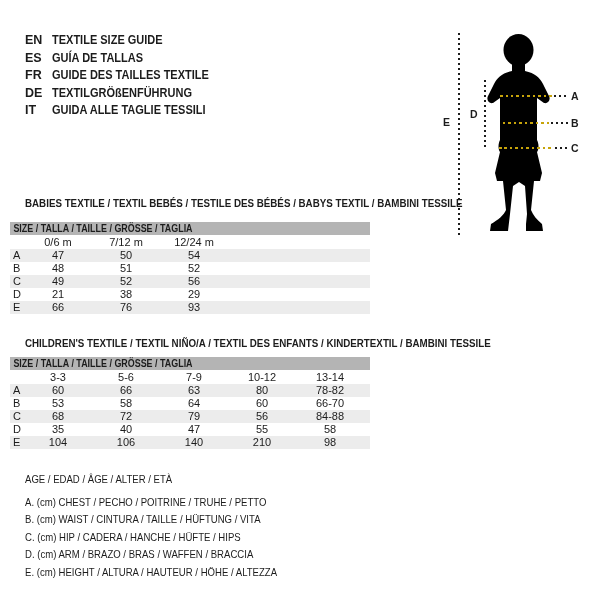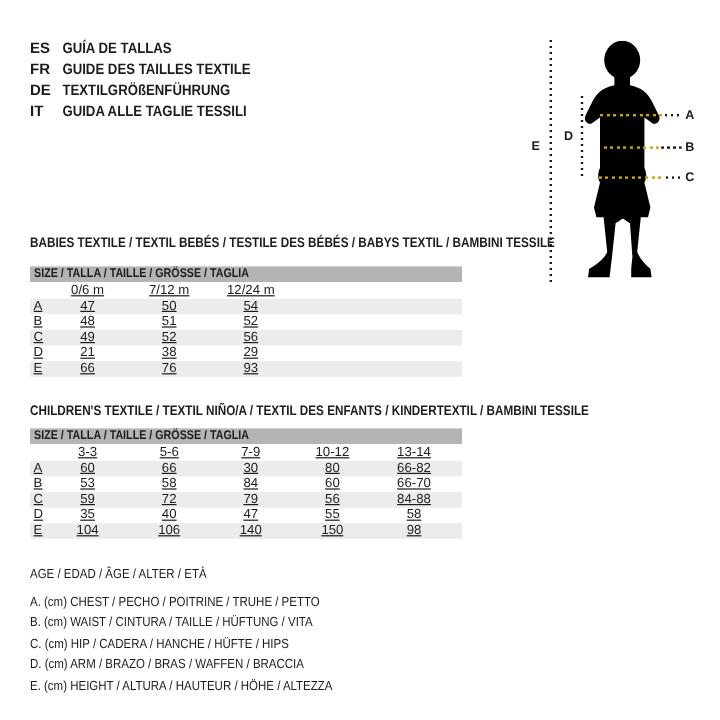--- a/index.html
+++ b/index.html
@@ -20,41 +20,45 @@
   .vdots { position:absolute; width:2px; background-image:repeating-linear-gradient(180deg, var(--ink,#1c1c1c) 0 2px, transparent 2px 5px); }
   .hdots { position:absolute; height:2px; background-image:repeating-linear-gradient(90deg, var(--ink,#1c1c1c) 0 2px, transparent 2px 5px); }
   .hdots.gold { background-image:repeating-linear-gradient(90deg, var(--accent-dots,#c7a40a) 0 2.5px, transparent 2.5px 5.5px); }
   .mlabel { position:absolute; font-size:10.5px; font-weight:700; line-height:12px; }
 
   
   .sec-title { position:absolute; left:25px; font-size:11.5px; font-weight:700;
     transform:scaleX(0.85); transform-origin:0 50%; white-space:nowrap; }
 
   
-  .size-table { position:absolute; left:25px; width:360px; font-size:11px;text-decoration:underline; }
+  .size-table { position:absolute; left:10px; width:360px; font-size:11px; }
   .bar { height:13px; line-height:13px; background:var(--table-header-bg,#b4b4b4); overflow:visible; }
   .bar-text { display:inline-block; padding-left:4px; font-size:10.5px; font-weight:700;
     transform:scaleX(0.85); transform-origin:0 50%; white-space:nowrap; }
   .trow { display:flex; height:13px; line-height:13px;align-items:flex-end; }
   .trow.cols { height:14px; line-height:14px; }
   .trow.stripe { background:var(--row-stripe,#ececec); }
   .rlabel { flex:0 0 14px; padding-left:3px; }
   .tcell { flex:0 0 68px; text-align:center; }
 
   
   .legend { position:absolute; left:25px; top:471px; font-size:11px; font-weight:400; }
   .legend-line { height:17.5px; line-height:17.5px; transform:scaleX(0.87); transform-origin:0 50%; white-space:nowrap; }
   .legend-line.age { margin-bottom:5px; }
 </style>
 </head>
 <body>
 
 <div class="page">
 
   <div class="lang-list">
+      <div class="lang-row">
+        <span class="lang-code">EN</span>
+        <span class="lang-label">TEXTILE SIZE GUIDE</span>
+      </div>
       <div class="lang-row">
         <span class="lang-code">ES</span>
         <span class="lang-label">GUÍA DE TALLAS</span>
       </div>
       <div class="lang-row">
         <span class="lang-code">FR</span>
         <span class="lang-label">GUIDE DES TAILLES TEXTILE</span>
       </div>
       <div class="lang-row">
         <span class="lang-code">DE</span>
@@ -144,54 +148,54 @@
         <span class="tcell">3-3</span>
         <span class="tcell">5-6</span>
         <span class="tcell">7-9</span>
         <span class="tcell">10-12</span>
         <span class="tcell">13-14</span>
       </div>
       <div class="trow stripe">
         <span class="rlabel">A</span>
         <span class="tcell">60</span>
         <span class="tcell">66</span>
-        <span class="tcell">30</span>
+        <span class="tcell">63</span>
         <span class="tcell">80</span>
-        <span class="tcell">66-82</span>
+        <span class="tcell">78-82</span>
       </div>
       <div class="trow">
         <span class="rlabel">B</span>
         <span class="tcell">53</span>
         <span class="tcell">58</span>
-        <span class="tcell">84</span>
+        <span class="tcell">64</span>
         <span class="tcell">60</span>
         <span class="tcell">66-70</span>
       </div>
       <div class="trow stripe">
         <span class="rlabel">C</span>
-        <span class="tcell">59</span>
+        <span class="tcell">68</span>
         <span class="tcell">72</span>
         <span class="tcell">79</span>
         <span class="tcell">56</span>
         <span class="tcell">84-88</span>
       </div>
       <div class="trow">
         <span class="rlabel">D</span>
         <span class="tcell">35</span>
         <span class="tcell">40</span>
         <span class="tcell">47</span>
         <span class="tcell">55</span>
         <span class="tcell">58</span>
       </div>
       <div class="trow stripe">
         <span class="rlabel">E</span>
         <span class="tcell">104</span>
         <span class="tcell">106</span>
         <span class="tcell">140</span>
-        <span class="tcell">150</span>
+        <span class="tcell">210</span>
         <span class="tcell">98</span>
       </div>
     </div>
 
   <div class="legend">
     <div class="legend-line age">AGE / EDAD / ÂGE / ALTER / ETÀ</div>
     <div>
         <div class="legend-line">A. (cm) CHEST / PECHO / POITRINE / TRUHE / PETTO</div>
         <div class="legend-line">B. (cm) WAIST / CINTURA / TAILLE / HÜFTUNG / VITA</div>
         <div class="legend-line">C. (cm) HIP / CADERA / HANCHE / HÜFTE / HIPS</div>

